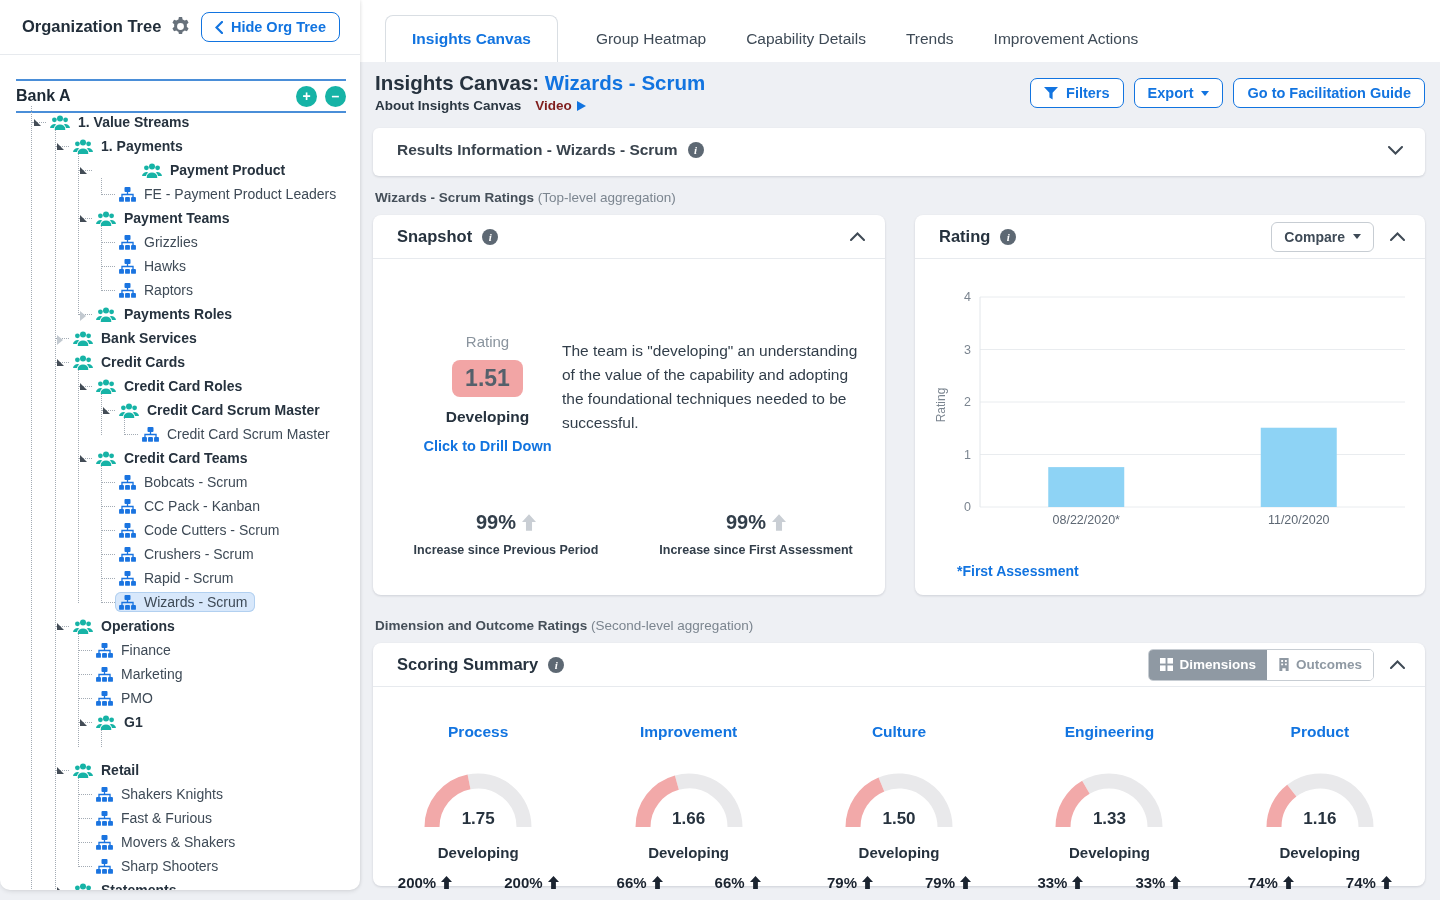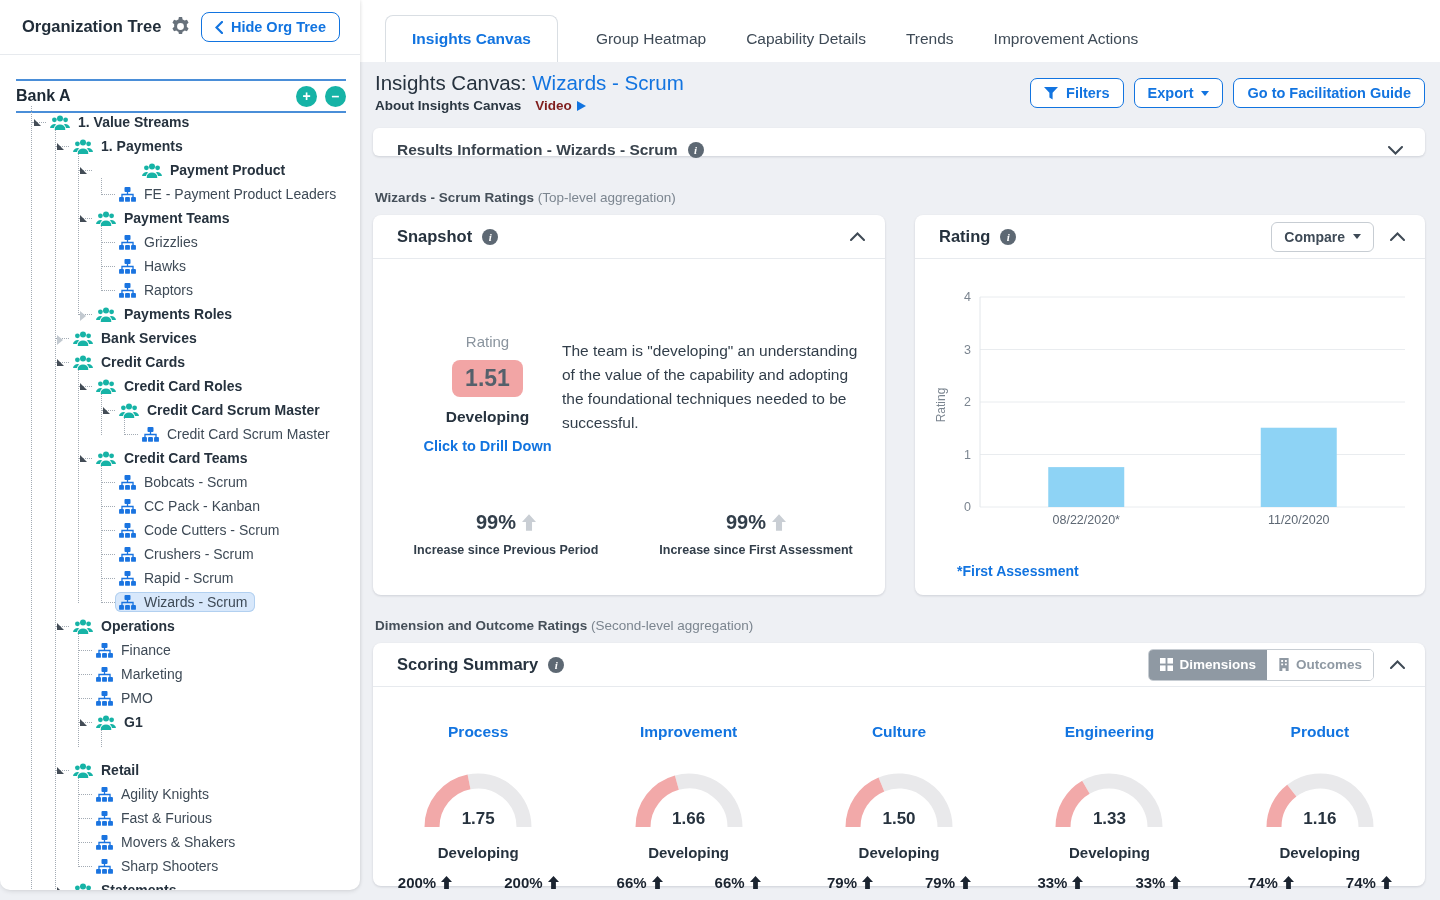--- a/index.html
+++ b/index.html
@@ -40,21 +40,21 @@
   .tree-label.bold{font-weight:700;color:#26323e;}
 
   
   .tabs{position:absolute;left:385px;top:15px;height:47px;display:flex;align-items:center;gap:36px;}
   .tab{font-size:15.5px;color:#3e4a56;background:none;border:none;cursor:pointer;
     font-family:inherit;padding:0 2px;height:100%;}
   .tab.active{background:#fff;border:1px solid #d9dee3;border-bottom:none;border-radius:8px 8px 0 0;
     color:#1274e0;font-weight:700;padding:0 26px;}
 
   
-  .page-title{position:absolute;left:375px;top:71px;font-size:20.5px;font-weight:400;color:#26323e;}
+  .page-title{position:absolute;left:375px;top:71px;font-size:20.5px;font-weight:700;color:#26323e;}
   .page-title .team{color:#1274e0;}
   .about-row{position:absolute;left:375px;top:98px;font-size:13.5px;font-weight:600;color:#2b3742;
     display:flex;align-items:flex-end;gap:14px;}
   .video-link{color:#7f1d1d;font-weight:700;display:inline-flex;align-items:center;gap:5px;cursor:pointer;}
   .play-tri{width:0;height:0;border-left:9px solid #1274e0;border-top:5.5px solid transparent;
     border-bottom:5.5px solid transparent;}
   .header-btns{position:absolute;right:15px;top:78px;display:flex;gap:10px;}
   .btn-blue{display:inline-flex;align-items:center;gap:8px;height:30px;padding:0 13px;border:1.5px solid #1274e0;
     border-radius:7px;background:#fff;color:#1274e0;font-weight:700;font-size:14.5px;cursor:pointer;font-family:inherit;}
   .caret-down{width:0;height:0;border-left:4.5px solid transparent;border-right:4.5px solid transparent;
@@ -63,21 +63,21 @@
   
   .card{position:absolute;background:#fff;border-radius:8px;
     box-shadow:0 1px 3px rgba(16,24,40,.09),0 1px 2px rgba(16,24,40,.05);}
   .card-header{height:43px;display:flex;align-items:center;padding:0 20px 0 24px;border-bottom:1px solid #e7eaee;}
   .card-title{font-size:16.5px;font-weight:700;color:#26323e;display:flex;align-items:center;gap:10px;}
   .hdr-right{margin-left:auto;display:flex;align-items:center;gap:16px;}
   .info-i{width:16px;height:16px;border-radius:50%;background:#5d6873;color:#fff;display:inline-flex;
     align-items:center;justify-content:center;font:italic 700 11px "Liberation Serif",serif;cursor:pointer;}
   .chev{display:inline-flex;cursor:pointer;}
 
-  .results-bar{left:373px;top:128px;width:1052px;height:28px;border-radius:6px;}
+  .results-bar{left:373px;top:128px;width:1052px;height:48px;border-radius:6px;}
   .results-inner{height:44px;display:flex;align-items:center;padding:0 22px 0 24px;}
   .results-label{font-size:15.5px;font-weight:700;color:#39434d;display:flex;align-items:center;gap:10px;}
 
   .section-label{position:absolute;font-size:13.5px;font-weight:700;color:#454f59;}
   .section-label .sub{font-weight:400;color:#7b858f;}
 
   
   .snapshot{left:373px;top:215px;width:512px;height:380px;}
   .snap-left{position:absolute;left:22px;top:118px;width:185px;text-align:center;}
   .rating-label{font-size:15px;color:#8a949e;}
@@ -892,21 +892,21 @@
           <span class="node-content" style="margin-left: 92px;">
             <span class="tree-icon">
               <svg width="17" height="15" viewBox="0 0 18 16" fill="#1a74e0">
                 <rect x="5.8" y="0" width="6.4" height="5.2" rx="1"></rect>
                 <rect x="0" y="10.6" width="5.2" height="5.2" rx="1"></rect>
                 <rect x="6.4" y="10.6" width="5.2" height="5.2" rx="1"></rect>
                 <rect x="12.8" y="10.6" width="5.2" height="5.2" rx="1"></rect>
                 <path d="M8.3 5.2 h1.4 v2.1 h5.9 v3.3 h-1.4 V8.7 H3.8 v1.9 H2.4 V7.3 h5.9 Z"></path>
               </svg>
             </span>
-            <span class="tree-label">Agility Knights</span>
+            <span class="tree-label">Shakers Knights</span>
           </span>
         </div>
         <div class="tree-row" style="top: 702px;">
           <span class="stub" style="left: 79px; width: 13px;"></span>
           <span class="node-content" style="margin-left: 92px;">
             <span class="tree-icon">
               <svg width="17" height="15" viewBox="0 0 18 16" fill="#1a74e0">
                 <rect x="5.8" y="0" width="6.4" height="5.2" rx="1"></rect>
                 <rect x="0" y="10.6" width="5.2" height="5.2" rx="1"></rect>
                 <rect x="6.4" y="10.6" width="5.2" height="5.2" rx="1"></rect>

